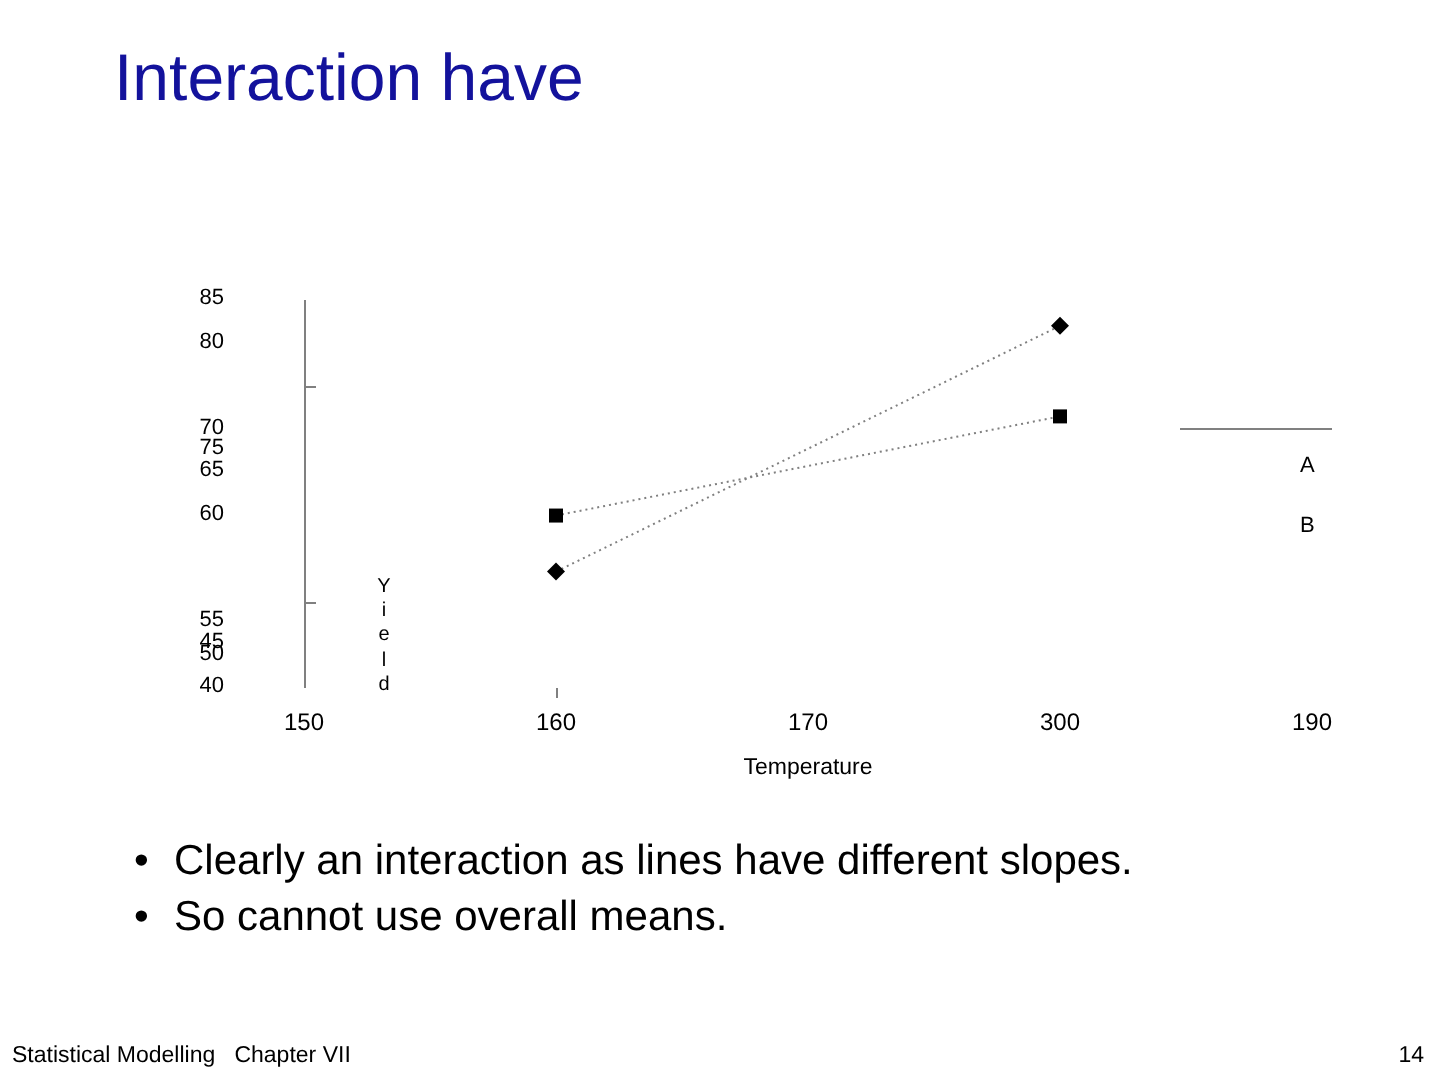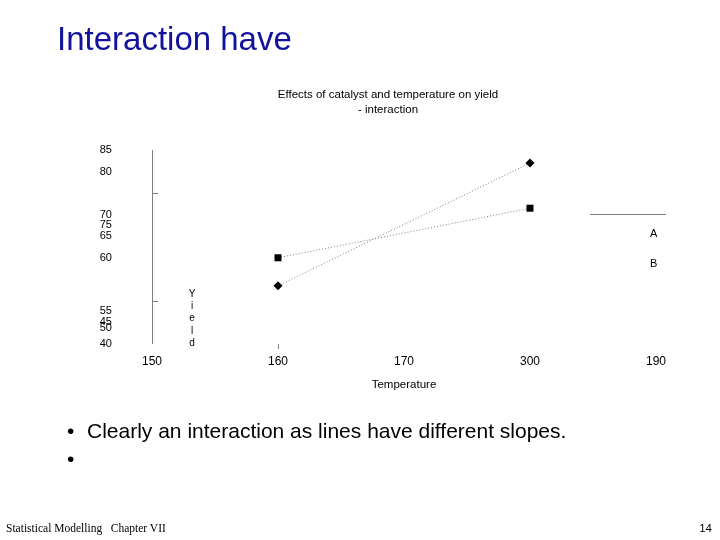--- a/index.html
+++ b/index.html
@@ -212,45 +212,41 @@
     line-height: 26px;
   }
 
   
   #footer-left {
     position: absolute;
     left: 6px;
     bottom: 5px;
     font-size: 11.5px;
     line-height: 14px;
-    font-family: Liberation Serif, serif;
+    font-family: Liberation Sans, sans-serif;
     color: #000000;
     white-space: pre;
   }
   #footer-page {
     position: absolute;
     right: 8px;
     bottom: 5px;
     font-size: 11.5px;
     line-height: 14px;
     font-family: "Liberation Sans", sans-serif;
     color: #000000;
   }
 </style>
 </head>
 <body>
 
 <div id="slide-title">Interaction have</div>
 
 <div id="chart">
 
-  <div id="chart-title">
-    <span>Effects of catalyst and temperature on yield</span>
-    <span class="line2">- interaction</span>
-  </div>
 
   <div id="y-axis-title">
     <span>Y</span>
     <span>i</span>
     <span>e</span>
     <span>l</span>
     <span>d</span>
   </div>
 
   <div id="plot-region">
@@ -306,17 +302,17 @@
       <span class="legend-marker">
         <span class="mk-diamond"></span>
       </span>
       <span class="legend-label">B</span>
     </div>
   </div>
 </div>
 
 <div id="bullets">
     <div class="bullet"><span class="dot">•</span><span>Clearly an interaction as lines have different slopes.</span></div>
-    <div class="bullet"><span class="dot">•</span></div>
+    <div class="bullet"><span class="dot">•</span><span>So cannot use overall means.</span></div>
   </div>
 
 <div id="footer-left">Statistical Modelling   Chapter VII</div>
 <div id="footer-page">14</div>
 
 </body></html>

